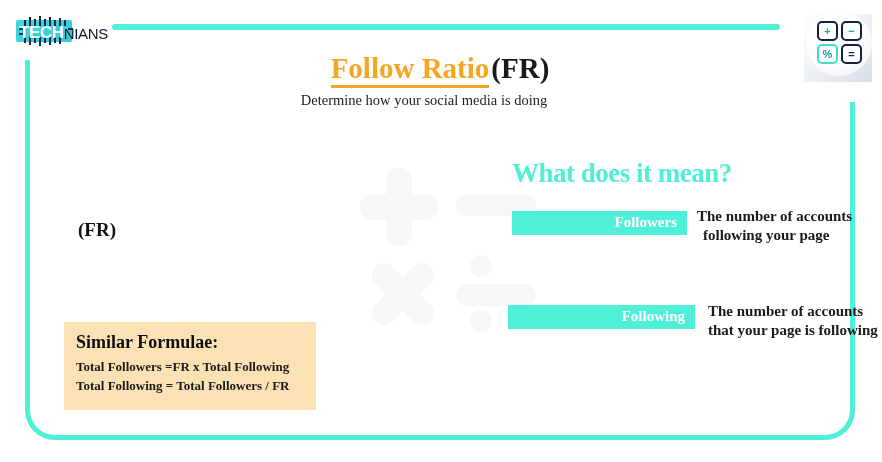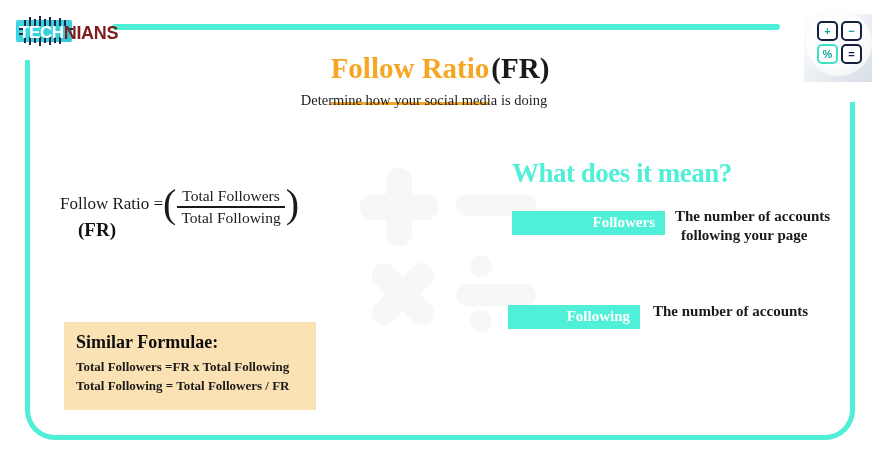--- a/index.html
+++ b/index.html
@@ -87,24 +87,24 @@
     color: #ffffff;
     font-family: "Liberation Sans", sans-serif;
     font-weight: bold;
     font-size: 17px;
     letter-spacing: -0.4px;
     padding-left: 1px;
   }
   .logo-text-b {
     position: relative;
     z-index: 2;
-    color: #7f1d1d;
+    color: #0f172a;
     font-family: "Liberation Sans", sans-serif;
-    font-weight: bold;
-    font-size: 18px;
+    font-weight: normal;
+    font-size: 15px;
     letter-spacing: -0.3px;
   }
 
   
   .calc-badge {
     position: absolute;
     left: 800px; top: 6px;
     width: 76px; height: 76px;
   }
   .calc-shadow {
@@ -151,21 +151,21 @@
     width: 400px;
     text-align: center;
     font-family: "Liberation Serif", serif;
     font-weight: bold;
     font-size: 29px;
     white-space: nowrap;
   }
   .title-main {
     color: #F5A623;
     border-bottom: 3px solid #F5A623;
-    padding-bottom: 18px;
+    padding-bottom: 1px;
   }
   .title-abbr {
     color: #1A1A1A;
     margin-left: 2px;
   }
   .subtitle {
     position: absolute;
     left: 224px; top: 92px;
     width: 400px;
     text-align: center;
@@ -282,22 +282,22 @@
   .badge {
     background: #4FEFD8;
     color: #ffffff;
     font-family: "Liberation Serif", serif;
     font-weight: bold;
     font-size: 15px;
     padding: 3px 10px 4px 10px;
     text-align: right;
     white-space: nowrap;
   }
-  .badge.b1 { width: 153px; }
-  .badge.b2 { width: 132px; }
+  .badge.b1 { width: 175px; }
+  .badge.b2 { width: 187px; }
   .meaning-desc {
     font-family: "Liberation Serif", serif;
     font-weight: bold;
     font-size: 15px;
     color: #1A1A1A;
     line-height: 1.28;
     margin-left: 10px;
     margin-top: -4px;
     white-space: nowrap;
   }
@@ -369,30 +369,20 @@
     <div class="wm-plus-h" style="left:0px; top:42px; width:78px; height:26px;"></div>
     <div class="wm-plus-v" style="left:26px; top:16px; width:26px; height:78px;"></div>
     <div class="wm-minus" style="left:96px; top:42px; width:80px; height:22px;"></div>
     <div class="wm-x-a" style="left:4px; top:130px; width:78px; height:24px; transform:rotate(45deg); transform-origin:center;"></div>
     <div class="wm-x-b" style="left:4px; top:130px; width:78px; height:24px; transform:rotate(-45deg); transform-origin:center;"></div>
     <div class="wm-div-bar" style="left:96px; top:132px; width:80px; height:22px;"></div>
     <div class="wm-div-dot" style="left:110px; top:103px; width:22px; height:22px;"></div>
     <div class="wm-div-dot" style="left:110px; top:158px; width:22px; height:22px;"></div>
   </div>
 
-  <div class="formula-wrap">
-    <span class="formula-lhs">Follow Ratio =</span>
-    <span class="paren">(</span>
-    <span class="fraction">
-      <span class="frac-num">Total Followers</span>
-      <span class="frac-bar"></span>
-      <span class="frac-den">Total Following</span>
-    </span>
-    <span class="paren">)</span>
-  </div>
   <div class="formula-lhs-abbr">(FR)</div>
 
   <div class="formulae-box">
     <div class="formulae-title">Similar Formulae:</div>
     <div class="formulae-line">Total Followers =FR x Total Following</div>
     <div class="formulae-line">Total Following = Total Followers / FR</div>
   </div>
 
   <div class="meaning-heading">What does it mean?</div>
 
@@ -401,16 +391,17 @@
     <span class="meaning-desc">
       <span>The number of accounts</span>
       <span class="l2">following your page</span>
     </span>
   </div>
 
   <div class="meaning-row row-2">
     <span class="badge b2">Following</span>
     <span class="meaning-desc">
       <span>The number of accounts</span>
+      <span class="l2">that your page is following</span>
     </span>
   </div>
 
 </div>
 
 </body></html>

